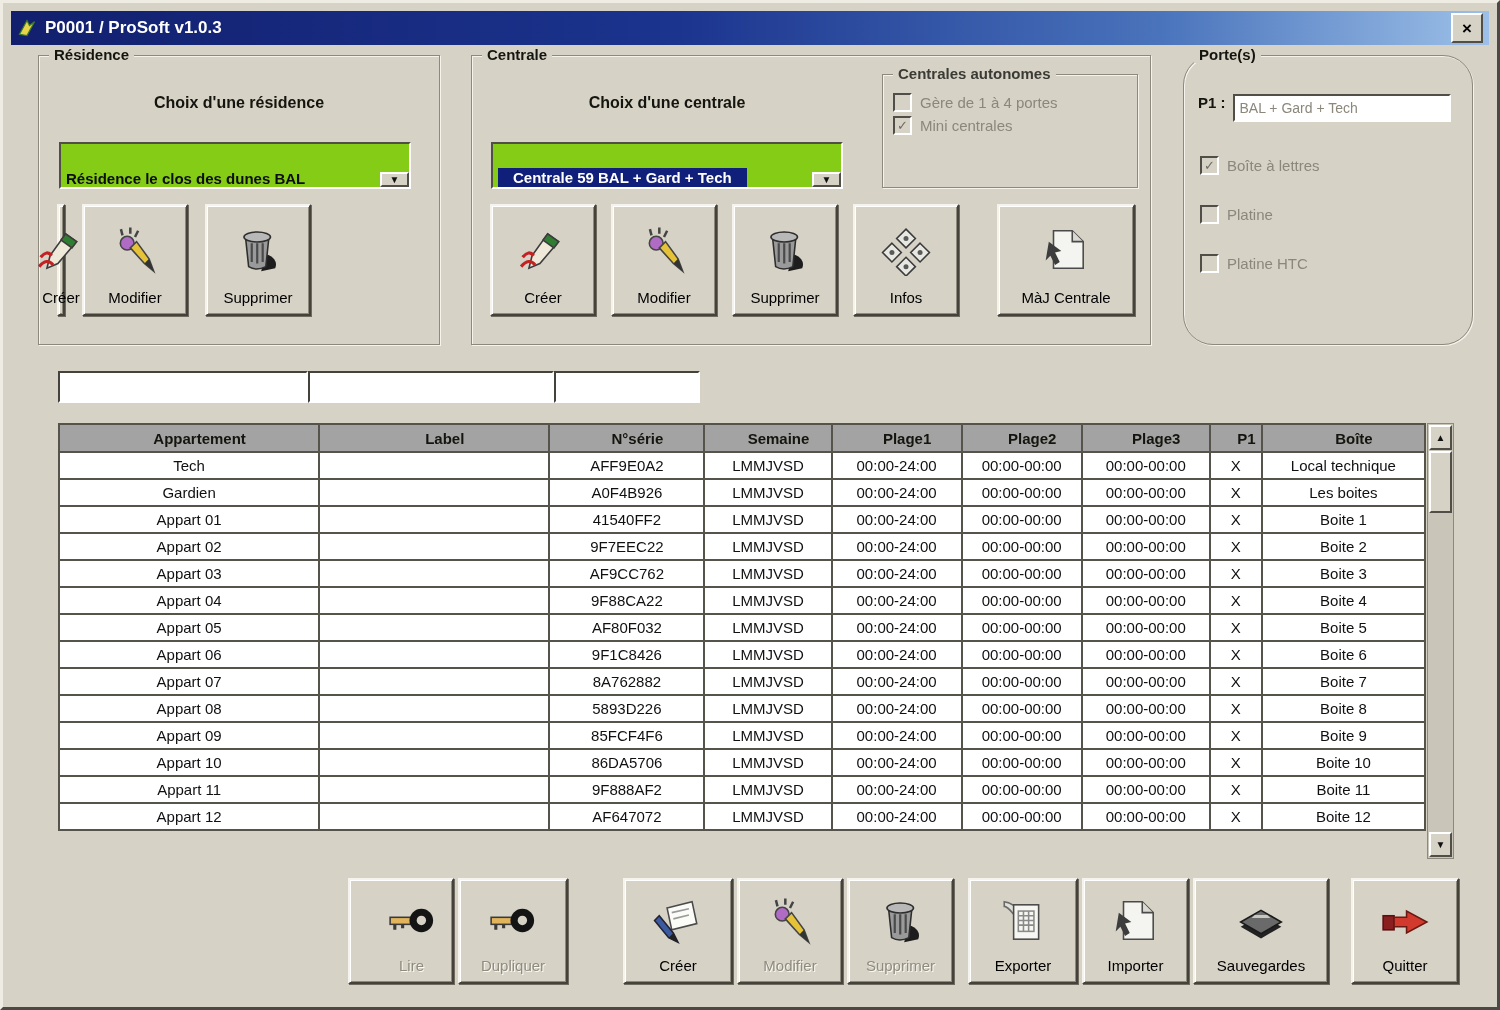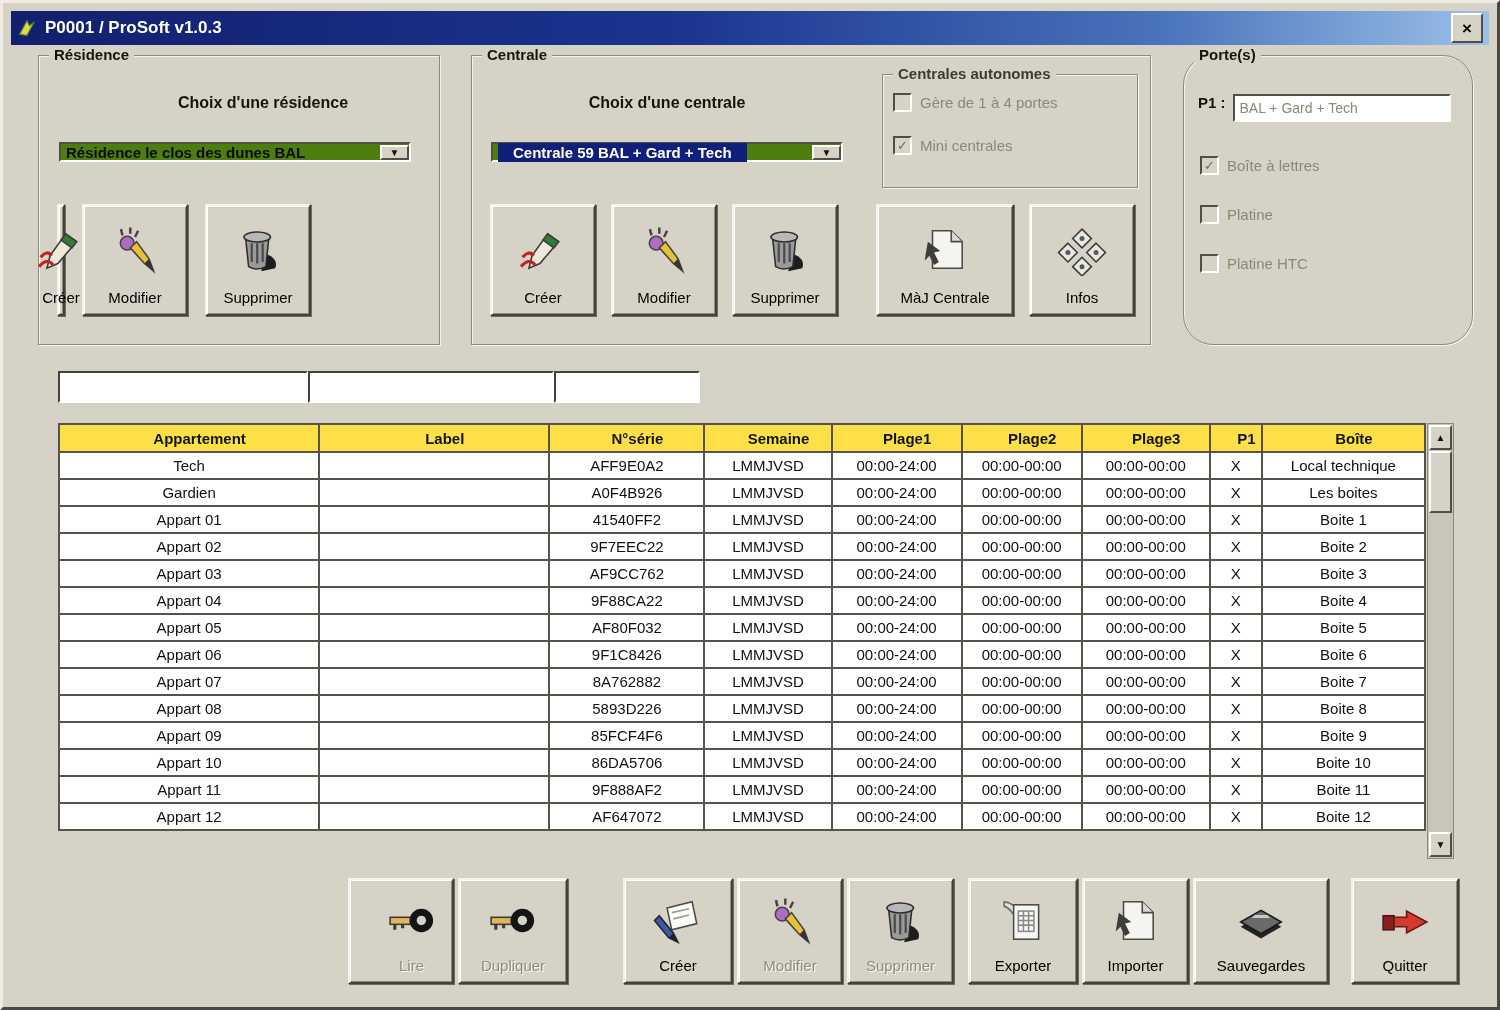--- a/index.html
+++ b/index.html
@@ -18,45 +18,45 @@
   
   .group{position:absolute;border:1px solid #8d897d;
     box-shadow:inset 1px 1px 0 #f6f3ec, 1px 1px 0 #f6f3ec;}
   .group-title{position:absolute;top:-10px;left:10px;background:#d6d2c6;padding:0 5px;
     font-weight:bold;font-size:15px;color:#15150f;white-space:nowrap;}
   #grp-residence{left:35px;top:52px;width:400px;height:288px;}
   #grp-centrale{left:468px;top:52px;width:678px;height:288px;}
   #grp-portes{left:1180px;top:52px;width:288px;height:288px;border-radius:30px;}
   .choose-label{position:absolute;top:38px;left:0;text-align:center;font-weight:bold;
     font-size:16px;color:#15150f;}
-  #grp-residence .choose-label{width:100%;padding-left:24px;}
+  #grp-residence .choose-label{width:100%;}
   #grp-centrale .choose-label{width:390px;}
   
-  .combo{position:absolute;height:20px;background:#4d7c0f;display:flex;align-items:center;
+  .combo{position:absolute;height:47px;background:#84cc16;display:flex;align-items:flex-end;
     border:2px solid;border-color:#514e48 #fff #fff #514e48;box-sizing:border-box;}
   #grp-residence .combo{left:20px;top:86px;width:352px;}
   #grp-centrale .combo{left:19px;top:86px;width:352px;}
   .combo .txt{flex:1;display:flex;align-items:center;padding:0 5px;font-size:15px;
     font-weight:bold;color:#0d0d0d;white-space:nowrap;overflow:hidden;}
   .combo .txt .sel{background:#10207a;color:#fff;padding:1px 15px;}
   .combo .arrow-btn{width:25px;background:#d6d2c6;border:2px solid;
     border-color:#fff #514e48 #514e48 #fff;display:flex;align-items:center;
     justify-content:center;font-size:10px;color:#111;}
   
   .cb{display:flex;align-items:center;gap:8px;font-size:15px;color:#15150f;}
   .cb .box{width:15px;height:15px;background:#fff;flex:0 0 auto;
     border:2px solid;border-color:#514e48 #fff #fff #514e48;
     display:flex;align-items:center;justify-content:center;font-size:13px;line-height:1;color:#222;}
   .cb.disabled{color:#8b877b;}
   .cb.disabled .box{background:#d6d2c6;color:#6e6a60;}
   
   .sub-group{position:absolute;left:410px;top:18px;width:254px;height:112px;
     border:1px solid #8d897d;box-shadow:inset 1px 1px 0 #f6f3ec,1px 1px 0 #f6f3ec;}
   .sub-group .group-title{color:#3b3b35;}
-  .sub-group .cb-col{display:flex;flex-direction:column;gap:24px;margin:18px 0 0 10px;}
+  .sub-group .cb-col{display:flex;flex-direction:column;gap:4px;margin:18px 0 0 10px;}
   
   .p1-row{position:absolute;left:14px;top:38px;display:flex;align-items:flex-start;gap:7px;
     font-weight:bold;font-size:15px;color:#15150f;}
   .p1-row input{width:204px;height:24px;background:#fff;border:2px solid;
     border-color:#514e48 #fff #fff #514e48;font-family:inherit;font-size:14px;color:#8b877b;
     padding:0 5px;}
   .portes-cbs{position:absolute;left:16px;top:100px;display:flex;flex-direction:column;gap:30px;}
   
   .btn-row{position:absolute;left:18px;top:148px;display:flex;}
   .tool-btn{width:106px;height:112px;background:#d6d2c6;cursor:default;
@@ -73,21 +73,21 @@
     border-color:#45423c #fff #fff #45423c;box-sizing:border-box;font-family:inherit;
     font-size:15px;padding:0 5px;}
   #f1{left:55px;top:368px;width:250px;}
   #f2{left:305px;top:368px;width:246px;}
   #f3{left:551px;top:368px;width:146px;}
   
   table.data-table{position:absolute;left:55px;top:420px;border-collapse:collapse;
     table-layout:fixed;background:#fff;width:1368px;}
   .data-table th,.data-table td{border:2px solid #56534b;font-size:15px;text-align:center;
     padding:0 3px;overflow:hidden;white-space:nowrap;}
-  .data-table th{background:#fde047;font-weight:bold;height:26px;color:#15150f;padding-left:24px;}
+  .data-table th{background:#a3a3a3;font-weight:bold;height:26px;color:#15150f;padding-left:24px;}
   .data-table td{height:25px;color:#101010;}
   
   .vscroll{position:absolute;left:1424px;top:420px;width:27px;height:436px;
     background:#c9c5b8;border:1px solid #8d897d;box-sizing:border-box;}
   .scroll-btn{position:absolute;left:1px;right:1px;height:25px;background:#d6d2c6;
     border:2px solid;border-color:#fff #514e48 #514e48 #fff;display:flex;
     align-items:center;justify-content:center;font-size:10px;color:#111;box-sizing:border-box;}
   .scroll-btn.up{top:1px;}
   .scroll-btn.down{bottom:1px;}
   .scroll-thumb{position:absolute;left:1px;right:1px;top:27px;height:62px;background:#d6d2c6;
@@ -202,48 +202,48 @@
           <span class="icon">
             <svg viewBox="0 0 32 32">
               <path d="M21 18a9 7 0 016 9l-9 2z" fill="#1d1d1d"></path>
               <path d="M8 7l2 19q5 3 11 0l2-19" fill="#9a9a9a" stroke="#2e2e2e"></path>
               <ellipse cx="15.5" cy="7" rx="8.5" ry="3.2" fill="#b8b8b8" stroke="#2e2e2e"></ellipse>
               <path d="M12 11v12M15.5 11v13M19 11v12" stroke="#4a4a4a" stroke-width="1.4" fill="none"></path>
             </svg>
           </span>
           <span class="lbl">Supprimer</span>
         </button>
-        <button type="button" class="tool-btn" style="margin-left: 38px; width: 138px;">
-          <span class="icon">
-            <svg viewBox="0 0 32 32">
-              <path d="M8 3h12l7 7v17H8z" fill="#f4f4f0" stroke="#4a4a4a"></path>
-              <path d="M20 3v7h7" fill="#d9d9d2" stroke="#4a4a4a"></path>
-              <path d="M5 10l8 6-4 1 3 6-3 2-3-6-3 3z" fill="#3d3d3d"></path>
-            </svg>
-          </span>
-          <span class="lbl">MàJ Centrale</span>
-        </button>
         <button type="button" class="tool-btn" style="margin-left: 15px; width: 106px;">
           <span class="icon">
             <svg viewBox="0 0 32 32">
               <g fill="#e8e8e2" stroke="#3a3a3a">
                 <path d="M16 2l6 6-6 6-6-6z"></path>
                 <path d="M7 11l6 6-6 6-6-6z"></path>
                 <path d="M25 11l6 6-6 6-6-6z"></path>
                 <path d="M16 20l6 6-6 6-6-6z"></path>
               </g>
               <g fill="#5a5a5a">
                 <circle cx="16" cy="8" r="1.6"></circle>
                 <circle cx="7" cy="17" r="1.6"></circle>
                 <circle cx="25" cy="17" r="1.6"></circle>
                 <circle cx="16" cy="26" r="1.6"></circle>
               </g>
             </svg>
           </span>
           <span class="lbl">Infos</span>
+        </button>
+        <button type="button" class="tool-btn" style="margin-left: 38px; width: 138px;">
+          <span class="icon">
+            <svg viewBox="0 0 32 32">
+              <path d="M8 3h12l7 7v17H8z" fill="#f4f4f0" stroke="#4a4a4a"></path>
+              <path d="M20 3v7h7" fill="#d9d9d2" stroke="#4a4a4a"></path>
+              <path d="M5 10l8 6-4 1 3 6-3 2-3-6-3 3z" fill="#3d3d3d"></path>
+            </svg>
+          </span>
+          <span class="lbl">MàJ Centrale</span>
         </button>
       </div>
   </div>
 
   <div class="group" id="grp-portes">
     <span class="group-title">Porte(s)</span>
     <div class="p1-row">
       <span>P1 :</span>
       <input type="text" value="BAL + Gard + Tech" style="">
     </div>

